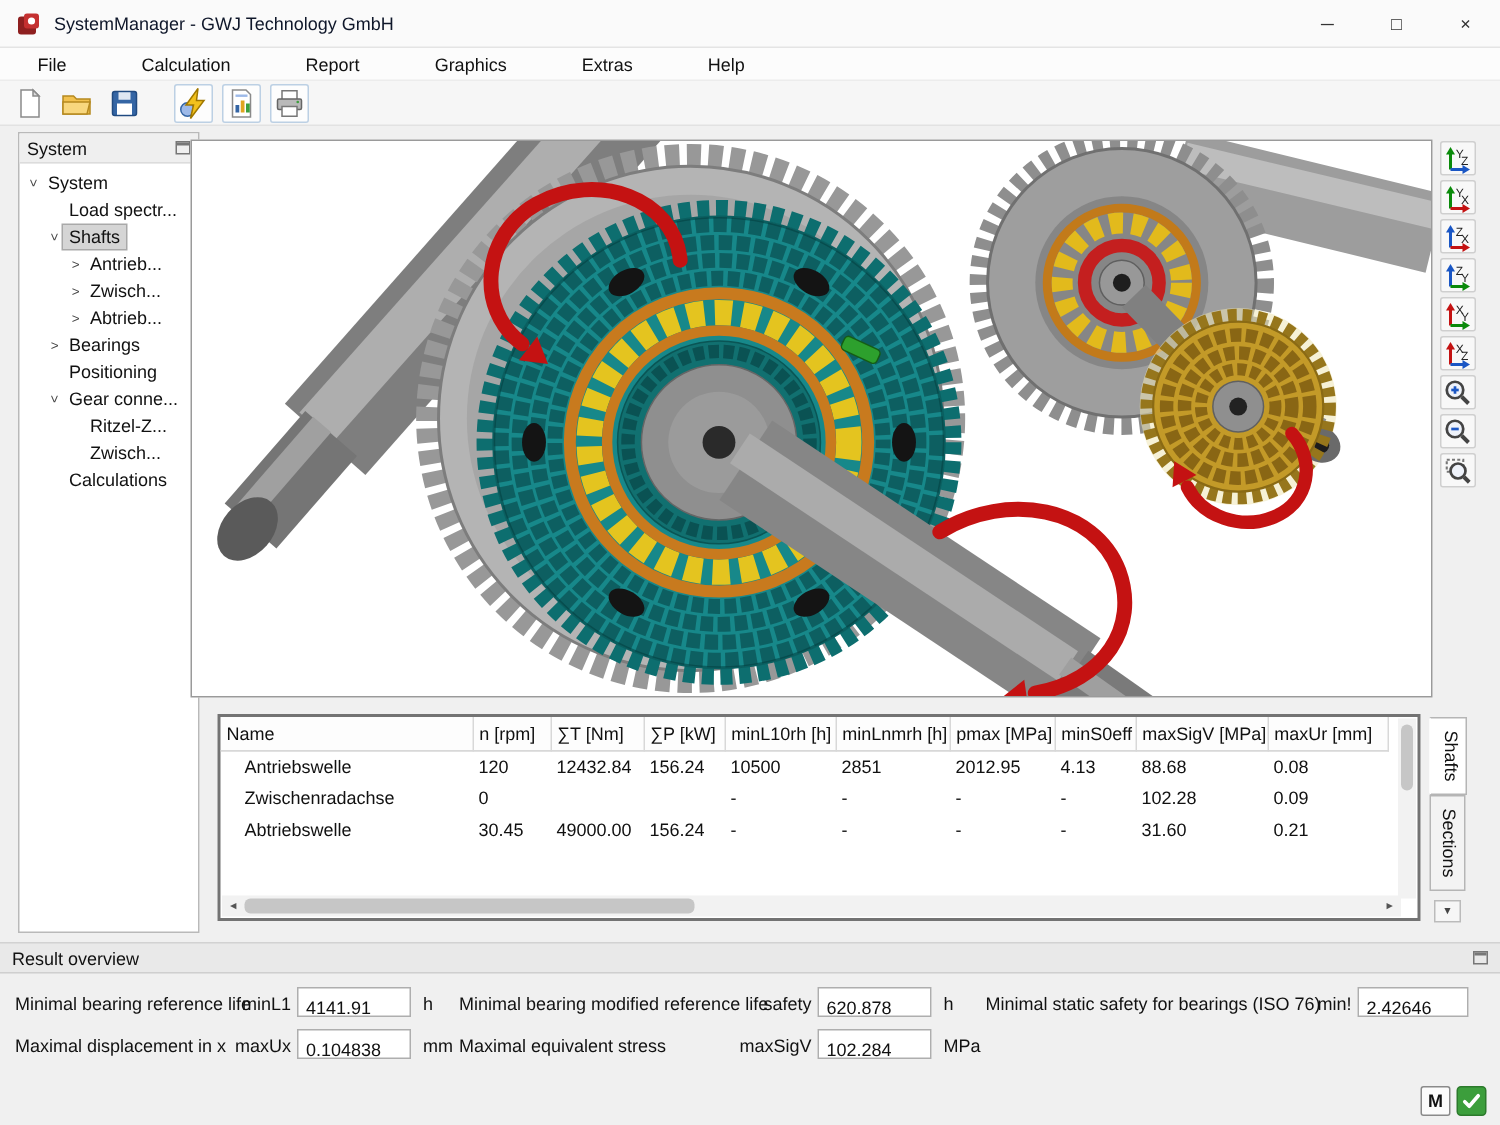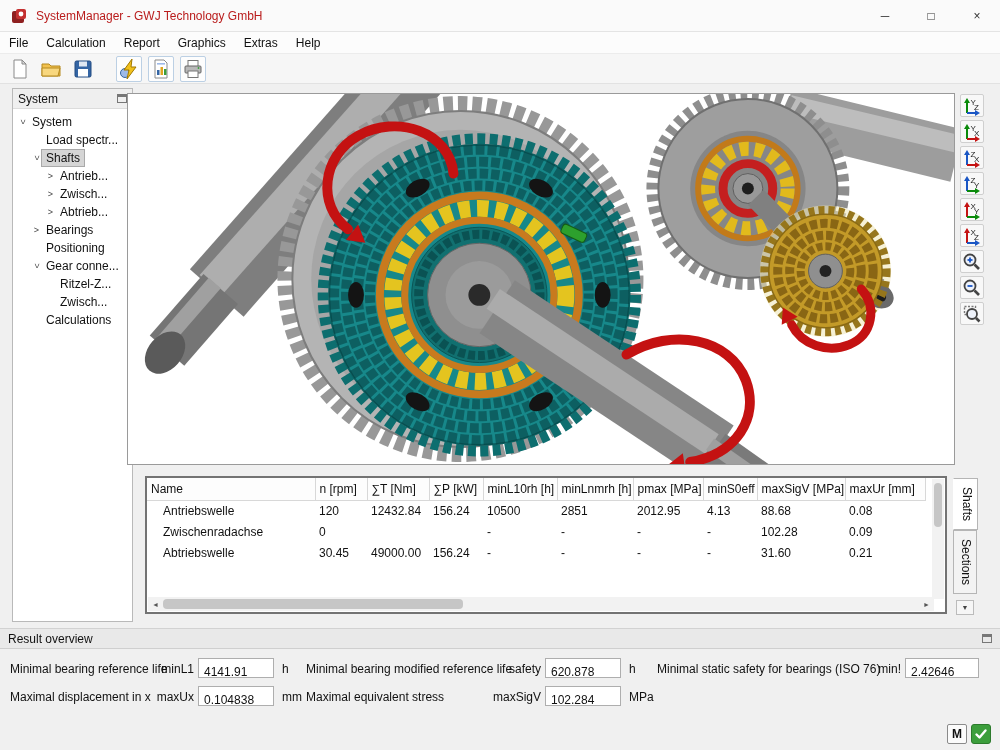--- a/index.html
+++ b/index.html
@@ -4,29 +4,29 @@
 <style>
   * { margin:0; padding:0; box-sizing:border-box; }
   html,body { width:1000px; height:750px; overflow:hidden;
     font-family:"Liberation Sans","DejaVu Sans",sans-serif; font-size:12px; color:#111;
     background:#f0f0f0; }
 
   
   #titlebar { position:absolute; left:0; top:0; width:1000px; height:32px;
     background:#fafafa; border-bottom:1px solid #e4e4e4; display:flex; align-items:center; }
   #titlebar .logo { width:18px; height:18px; margin:0 8px 0 10px; }
-  #titlebar .title { font-size:12px; color:#b91c1c; }
+  #titlebar .title { font-size:12px; color:#0f172a; }
   .wctrl { margin-left:auto; display:flex; height:32px; }
   .wbtn { width:46px; height:32px; display:flex; align-items:center; justify-content:center;
     font-size:12px; color:#333; cursor:default; }
 
   
   #menubar { position:absolute; left:0; top:32px; width:1000px; height:22px;
     background:#fcfcfc; border-bottom:1px solid #ececec; display:flex; align-items:center; }
-  .menuitem { padding:2px 9px; font-size:12px; }
+  .menuitem { padding:2px 25px; font-size:12px; }
 
   
   #toolbar { position:absolute; left:0; top:54px; width:1000px; height:30px;
     background:#f6f6f6; border-bottom:1px solid #e2e2e2; display:flex; align-items:center; }
   .tbtn { width:26px; height:26px; margin-left:6px; display:flex; align-items:center; justify-content:center; }
   .tbtn.framed { border:1px solid #bcd0e4; background:#fdfdfd; border-radius:2px; }
   .tsep { width:14px; }
 
   
   #main { position:absolute; left:0; top:84px; width:1000px; height:544px; background:#f0f0f0; }

